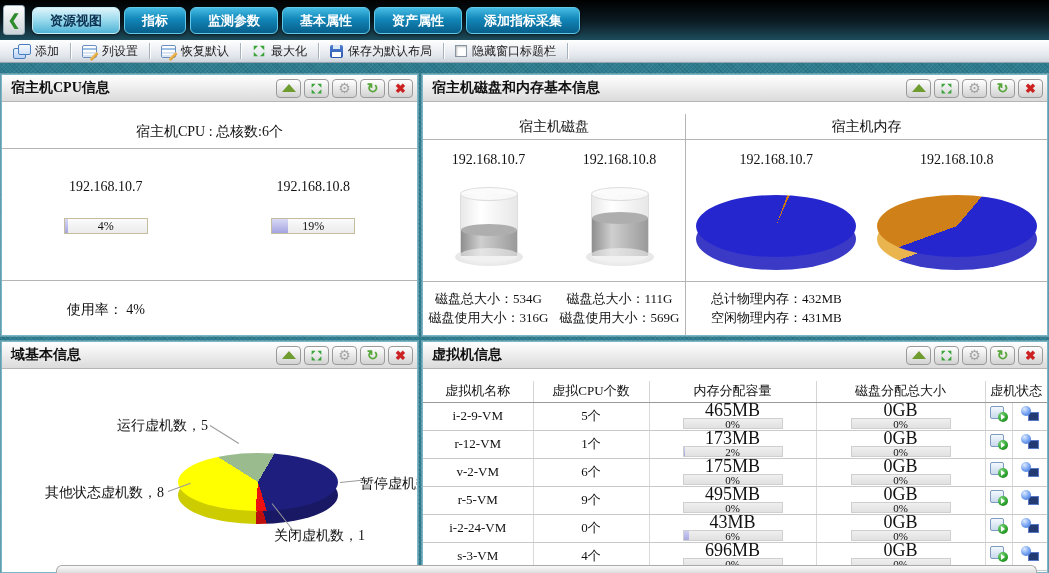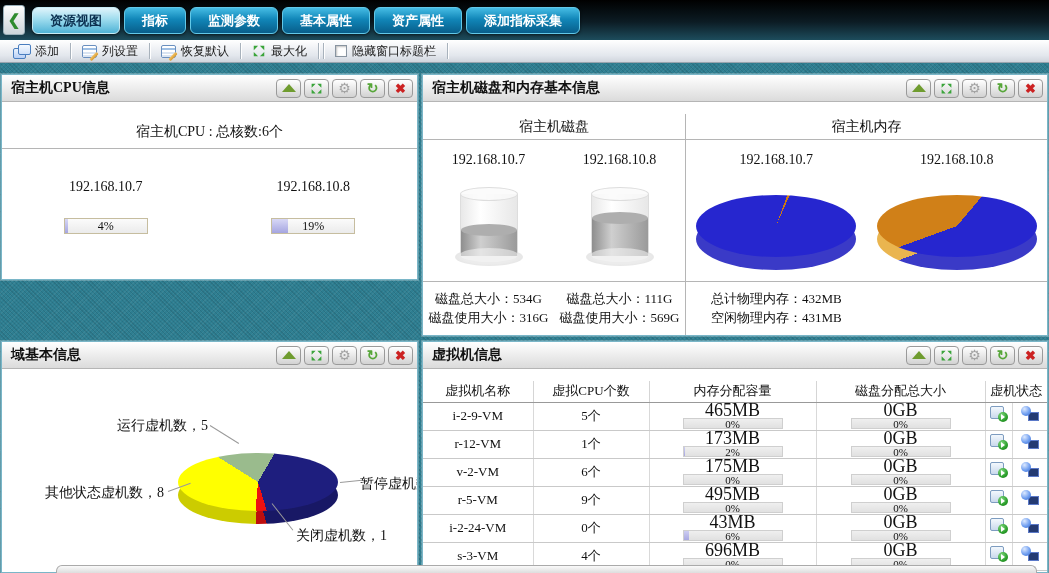--- a/index.html
+++ b/index.html
@@ -44,21 +44,21 @@
     box-shadow:inset 1px 1px 2px rgba(0,0,0,.25); cursor:pointer; }
 
   
   .content { position:absolute; top:63px; left:0; right:0; bottom:0;
     background-color:#2e7e91;
     background-image:repeating-linear-gradient(45deg,rgba(0,0,0,.10) 0 1px,transparent 1px 3px),
                      repeating-linear-gradient(-45deg,rgba(255,255,255,.06) 0 1px,transparent 1px 3px); }
 
   .panel { position:absolute; background:#fff; border:1px solid #7ab6c8;
     box-shadow:0 0 0 1px rgba(255,255,255,.25); overflow:hidden; display:flex; flex-direction:column; }
-  .p-cpu { left:1px;   top:11px;  width:417px; height:206px; }
+  .p-cpu { left:1px;   top:11px;  width:417px; height:262px; }
   .p-dm  { left:422px; top:11px;  width:626px; height:262px; }
   .p-dom { left:1px;   top:278px; width:417px; height:232px; }
   .p-vm  { left:422px; top:278px; width:626px; height:232px; }
 
   .ptitle { flex:0 0 27px; display:flex; align-items:center; justify-content:space-between;
     padding:0 4px 0 9px; background:linear-gradient(#ffffff,#dbdbdb); border-bottom:1px solid #b5b5b5; }
   .ptxt { font-family:"Liberation Serif",serif; font-weight:bold; font-size:14px; color:#111; }
   .wbtns { display:flex; gap:3px; }
   .wbtn { width:25px; height:19px; border:1px solid #9a9a9a; border-radius:4px;
     background:linear-gradient(#ffffff,#d2d2d2); display:flex; align-items:center; justify-content:center;
@@ -122,21 +122,21 @@
   .pie-m1 { --pg:conic-gradient(from 0deg,#2626cf 0deg 20deg,#cf7a10 20deg 24deg,#2626cf 24deg 360deg); }
   .pie-m2 { --pg:conic-gradient(from 0deg,#d08018 0deg 40deg,#2626cf 40deg 250deg,#d08018 250deg 360deg); }
 
   
   .pie-dom { position:absolute; left:176px; top:72px; width:160px; height:72px; margin:0; }
   .pie-dom .depth, .pie-dom .face { width:160px; height:58px; }
   .pie-dom { --pg:conic-gradient(from 0deg,#9abb8d 0deg 30deg,#1e1e7e 30deg 163deg,#ee1111 163deg 185deg,#ffff00 185deg 302deg,#9abb8d 302deg 360deg); }
   .dlabel { position:absolute; font-size:14px; white-space:nowrap; }
   .dl-run   { left:60px;  top:36px;  width:146px; text-align:right; }
   .dl-pause { left:358px; top:94px; }
-  .dl-close { left:294px; top:146px; }
+  .dl-close { left:272px; top:146px; }
   .dl-other { left:38px;  top:103px; width:124px; text-align:right; }
   .lead { position:absolute; height:1px; background:#9a9a9a; transform-origin:left center; }
   .l-run   { left:208px; top:44px;  width:34px; transform:rotate(32deg); }
   .l-pause { left:338px; top:101px; width:22px; transform:rotate(-6deg); }
   .l-close { left:270px; top:122px; width:34px; transform:rotate(52deg); }
   .l-other { left:166px; top:110px; width:24px; transform:rotate(-20deg); }
 
   
   .vmtable { width:100%; border-collapse:collapse; font-family:"Liberation Serif",serif; font-size:13px; table-layout:fixed; }
   .vmtable th { height:21px; font-weight:normal; border-bottom:1px solid #999;
@@ -203,20 +203,24 @@
       <span>恢复默认</span>
     </div>
     <div class="tsep"></div>
     <div class="titem">
       <svg width="14" height="14" viewBox="0 0 16 16">
           <path fill="#3aa43a" d="M2 2h5L2 7zM14 2v5L9 2zM2 14V9l5 5zM14 14H9l5-5z"></path>
         </svg>
       <span>最大化</span>
     </div>
     <div class="tsep"></div>
+    <div class="titem">
+      <span class="ic-save"></span>
+      <span>保存为默认布局</span>
+    </div>
     <div class="tsep"></div>
     <div class="titem">
       <span class="ic-checkbox"></span>
       <span>隐藏窗口标题栏</span>
     </div>
     <div class="tsep"></div>
   </div>
 
   <div class="content">
 

